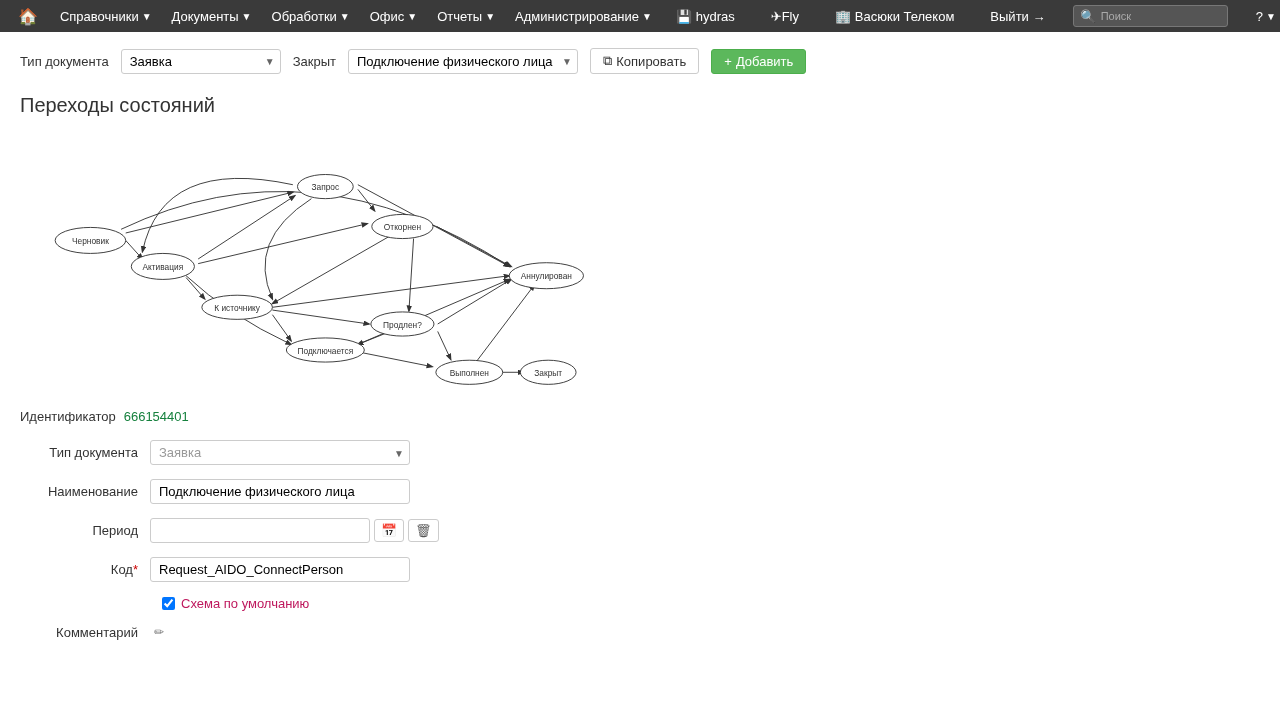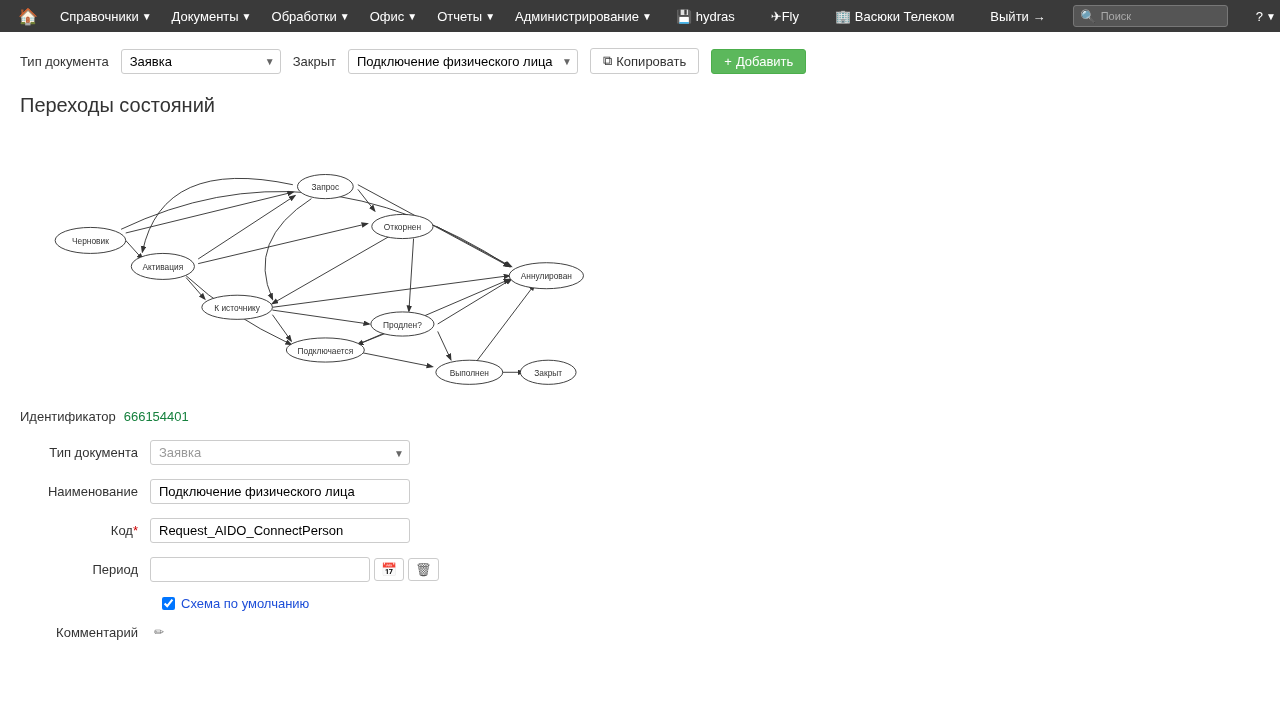--- a/index.html
+++ b/index.html
@@ -214,21 +214,21 @@
 
     .checkbox-row {
       display: flex;
       align-items: center;
       gap: 6px;
       margin-left: 142px;
       margin-bottom: 14px;
     }
     .checkbox-label {
       font-size: 13px;
-      color: #1d4ed8;
+      color: #be185d;
     }
 
     .comment-row {
       display: flex;
       align-items: flex-start;
       margin-bottom: 14px;
     }
     .edit-icon {
       font-size: 12px;
       color: #777;
@@ -415,39 +415,39 @@
         <span class="form-select-arrow">▼</span>
       </div>
     </div>
 
     <div class="form-row">
       <label class="form-label">Наименование</label>
       <input type="text" class="form-input" value="Подключение физического лица" style="">
     </div>
 
     <div class="form-row">
-      <label class="form-label">
-        <span>Код</span><span class="form-label-required">*</span>
-      </label>
-      <input type="text" class="form-input" value="Request_AIDO_ConnectPerson" style="">
-    </div>
-
-    <div class="form-row">
       <label class="form-label">Период</label>
       <div class="period-row">
         <input type="text" class="period-input" value="" style="">
         <button class="icon-btn">
           <span>📅</span>
         </button>
         <button class="icon-btn">
           <span>🗑</span>
         </button>
       </div>
     </div>
 
+    <div class="form-row">
+      <label class="form-label">
+        <span>Код</span><span class="form-label-required">*</span>
+      </label>
+      <input type="text" class="form-input" value="Request_AIDO_ConnectPerson" style="">
+    </div>
+
     <div class="checkbox-row">
       <input type="checkbox" checked="" id="defaultSchema" style="">
       <label for="defaultSchema" class="checkbox-label">Схема по умолчанию</label>
     </div>
 
     <div class="form-row comment-row">
       <label class="form-label">Комментарий</label>
       <span class="edit-icon">✏</span>
     </div>
 

